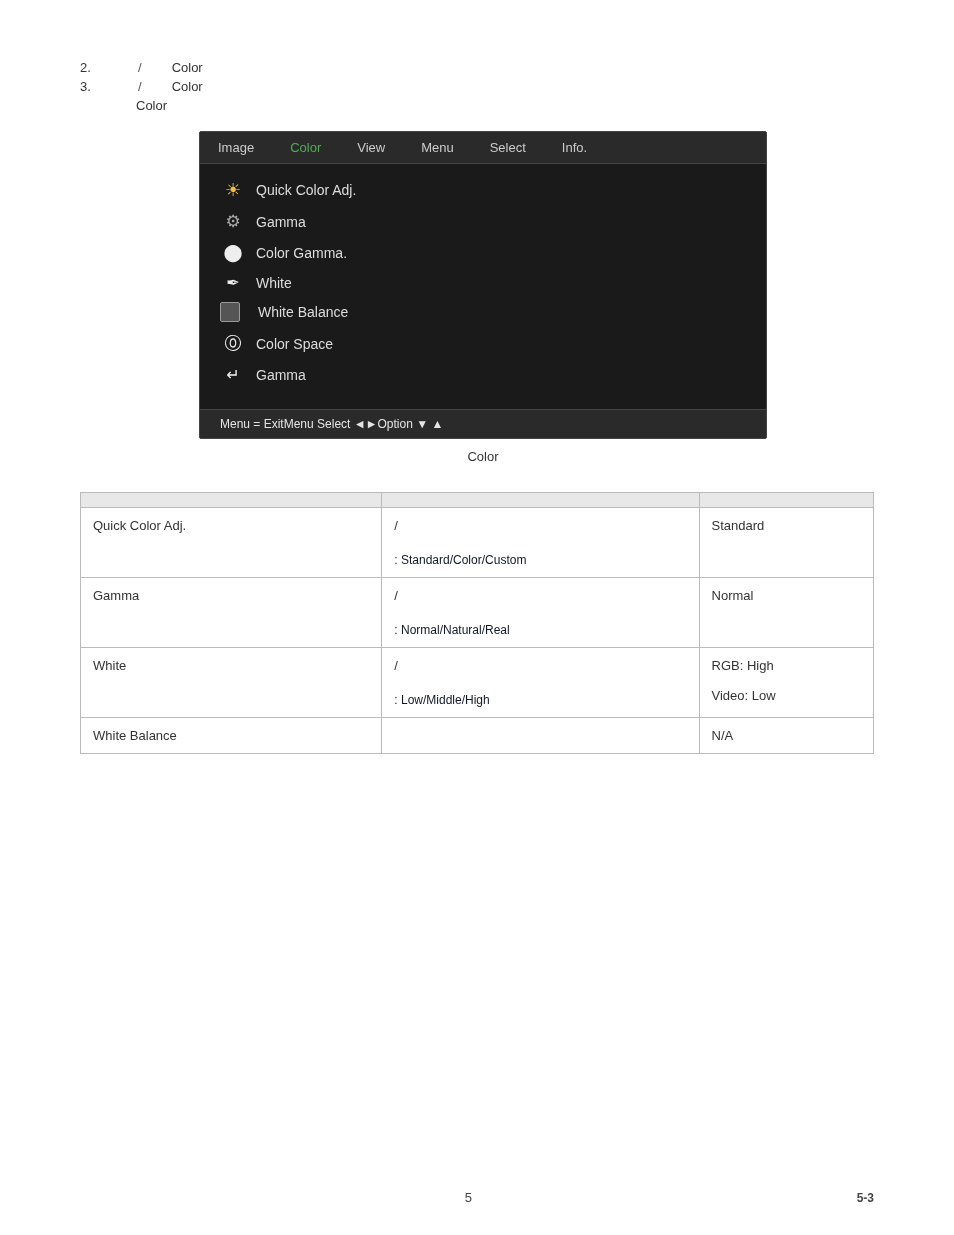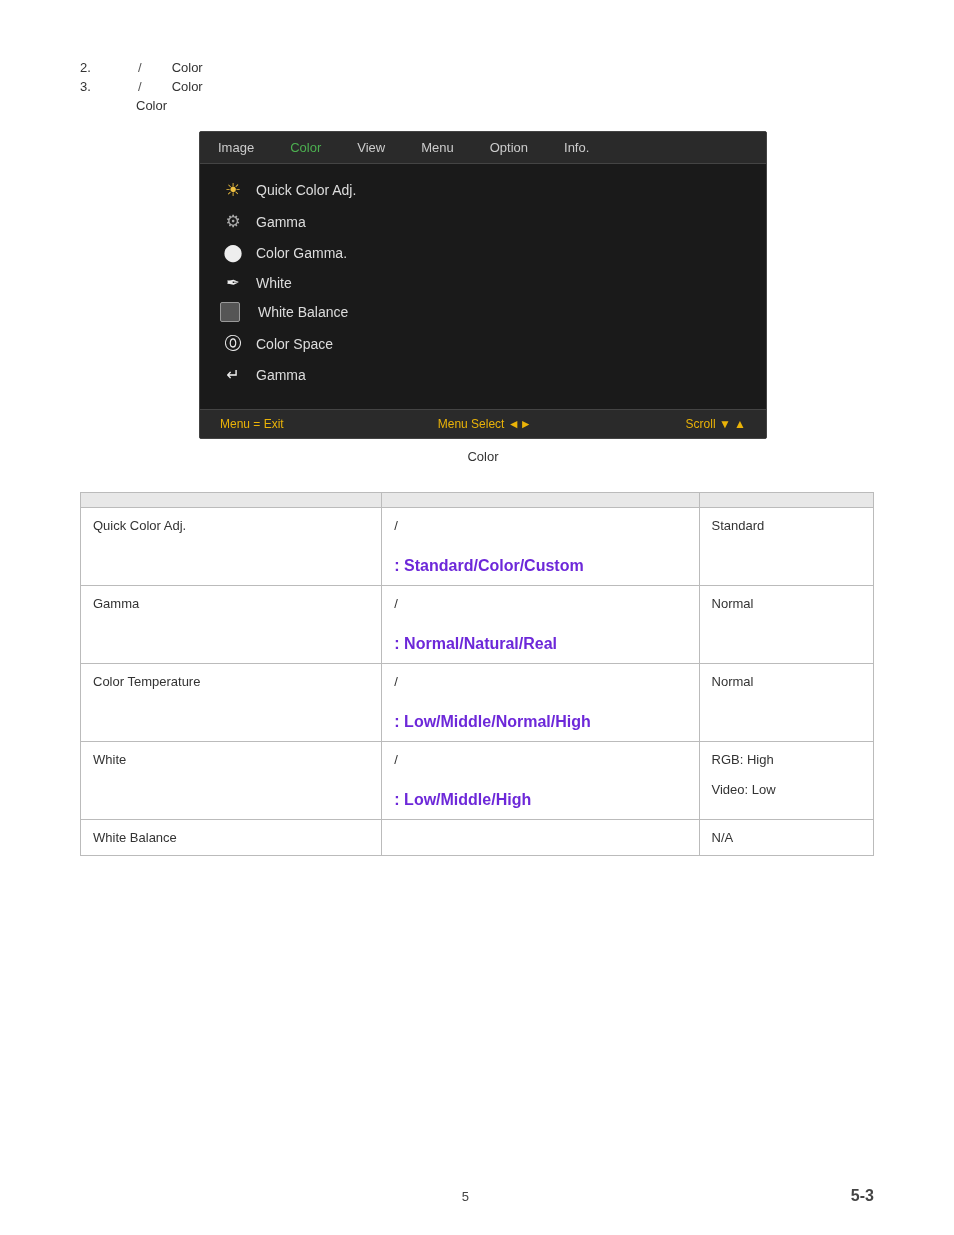--- a/index.html
+++ b/index.html
@@ -88,23 +88,23 @@
     }
     .osd-icon {
       width: 26px;
       margin-right: 10px;
       font-size: 16px;
       text-align: center;
     }
     .osd-footer {
       background: #2a2a2a;
       display: flex;
-      justify-content: space-between;
+      justify-content: flex-start;
       padding: 7px 20px;
-      color: #eab308;
+      color: #e5e5e5;
       font-size: 12px;
       border-top: 1px solid #444;
     }
 
     
     .osd-caption {
       text-align: center;
       font-size: 13px;
       color: #333;
       margin-top: 10px;
@@ -135,42 +135,41 @@
       vertical-align: top;
       color: #333;
     }
     .td-description {
       width: 38%;
     }
     .td-default {
       width: 22%;
     }
     .td-description-sub {
-      font-size: 16px;
-      color: #6d28d9;
+      font-size: 12px;
+      color: #0f172a;
       margin-top: 6px;
-      font-weight: bold;
     }
 
     
     .page-footer {
       position: absolute;
       bottom: 30px;
       width: calc(100% - 160px);
       display: flex;
       justify-content: space-between;
       align-items: center;
       font-size: 13px;
       color: #444;
     }
     .page-footer .page-num {
       margin: 0 auto;
     }
     .page-footer .section-num {
-      font-size: 16px;
+      font-size: 12px;
       font-weight: bold;
     }
 
     
     .icon-sun { color: #f0c040; font-size: 18px; }
     .icon-gamma { color: #aaa; font-size: 15px; }
     .icon-circle { color: #eee; font-size: 18px; }
     .icon-white { color: #eee; font-size: 15px; }
     .icon-balance { color: #eee; font-size: 15px; }
     .icon-space { color: #eee; font-size: 15px; }
@@ -195,21 +194,21 @@
     <div class="color-sub">Color</div>
   </div>
 
   <div class="osd-wrapper">
     <div class="osd-menu">
       <div class="osd-nav">
         <div class="osd-nav-item">Image</div>
         <div class="osd-nav-item active">Color</div>
         <div class="osd-nav-item">View</div>
         <div class="osd-nav-item">Menu</div>
-        <div class="osd-nav-item">Option</div>
+        <div class="osd-nav-item">Select</div>
         <div class="osd-nav-item">Info.</div>
       </div>
       <div class="osd-body">
         <div class="osd-menu-item">
           <span class="osd-icon icon-sun">☀</span>
           <span>Quick Color Adj.</span>
         </div>
         <div class="osd-menu-item">
           <span class="osd-icon icon-gamma" style="font-size:17px;">⚙</span>
           <span>Gamma</span>
@@ -231,21 +230,21 @@
           <span>Color Space</span>
         </div>
         <div class="osd-menu-item">
           <span class="osd-icon icon-cancel" style="font-size:16px;">↵</span>
           <span>Gamma</span>
         </div>
       </div>
       <div class="osd-footer">
         <span>Menu = Exit</span>
         <span>Menu Select ◄►</span>
-        <span>Scroll ▼ ▲</span>
+        <span>Option ▼ ▲</span>
       </div>
     </div>
     <div class="osd-caption">Color</div>
   </div>
 
   <div class="data-table-wrapper">
     <table class="data-table">
       <thead>
         <tr>
           <th></th>
@@ -266,28 +265,20 @@
 
         <tr>
           <td>Gamma</td>
           <td>
             <div>/</div>
             <div class="td-description-sub"><br>: Normal/Natural/Real</div>
           </td>
           <td>Normal</td>
         </tr>
 
-        <tr>
-          <td>Color  Temperature</td>
-          <td>
-            <div>/</div>
-            <div class="td-description-sub"><br>: Low/Middle/Normal/High</div>
-          </td>
-          <td>Normal</td>
-        </tr>
 
         <tr>
           <td>White</td>
           <td>
             <div>/</div>
             <div class="td-description-sub"><br>: Low/Middle/High</div>
           </td>
           <td>RGB:  High<br><br>Video:  Low</td>
         </tr>
 

